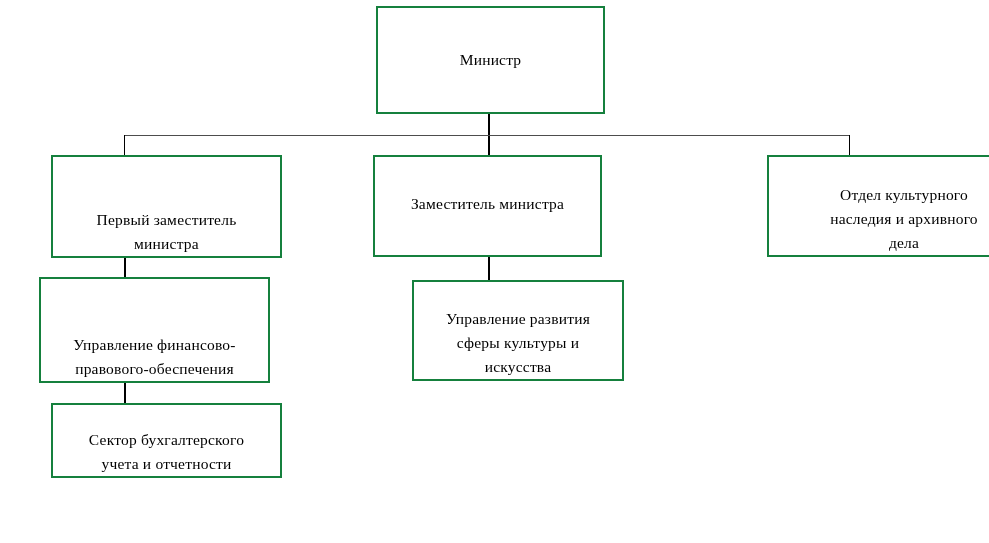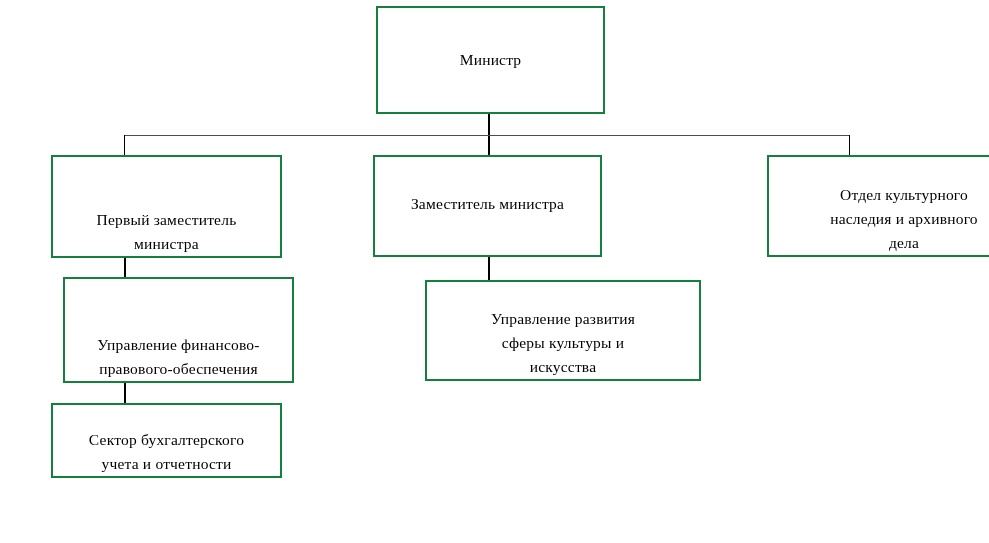--- a/index.html
+++ b/index.html
@@ -79,26 +79,26 @@
   <div class="node v-upper" style="left:373px; top:155px; width:229px; height:102px;">
     <span class="label">Заместитель  министра</span>
   </div>
 
   <div class="node v-top" style="left:728px; top:155px; width:230px; height:102px;padding-left:44px;">
     <span class="label">Отдел культурного
 наследия и архивного
 дела</span>
   </div>
 
-  <div class="node v-top" style="left:24px; top:277px; width:231px; height:106px;">
+  <div class="node v-top" style="left:0; top:277px; width:231px; height:106px;">
     <span class="label">Управление финансово-
 правового-обеспечения</span>
   </div>
 
-  <div class="node v-top" style="left:386px; top:280px; width:276px; height:101px;">
+  <div class="node v-top" style="left:373px; top:280px; width:212px; height:101px;">
     <span class="label">Управление развития
 сферы культуры и
 искусства</span>
   </div>
 
   <div class="node v-top" style="left:12px; top:403px; width:231px; height:75px;">
     <span class="label">Сектор бухгалтерского
 учета и отчетности</span>
   </div>
 

